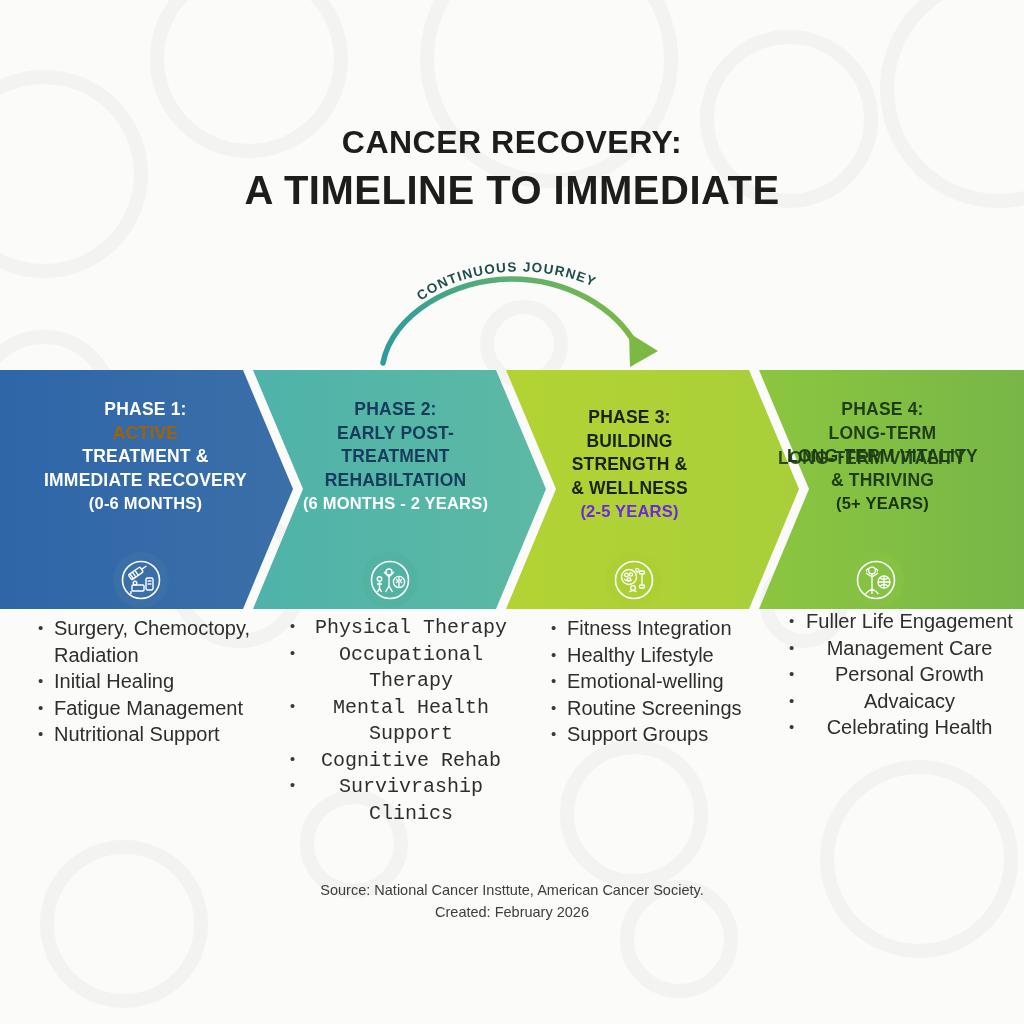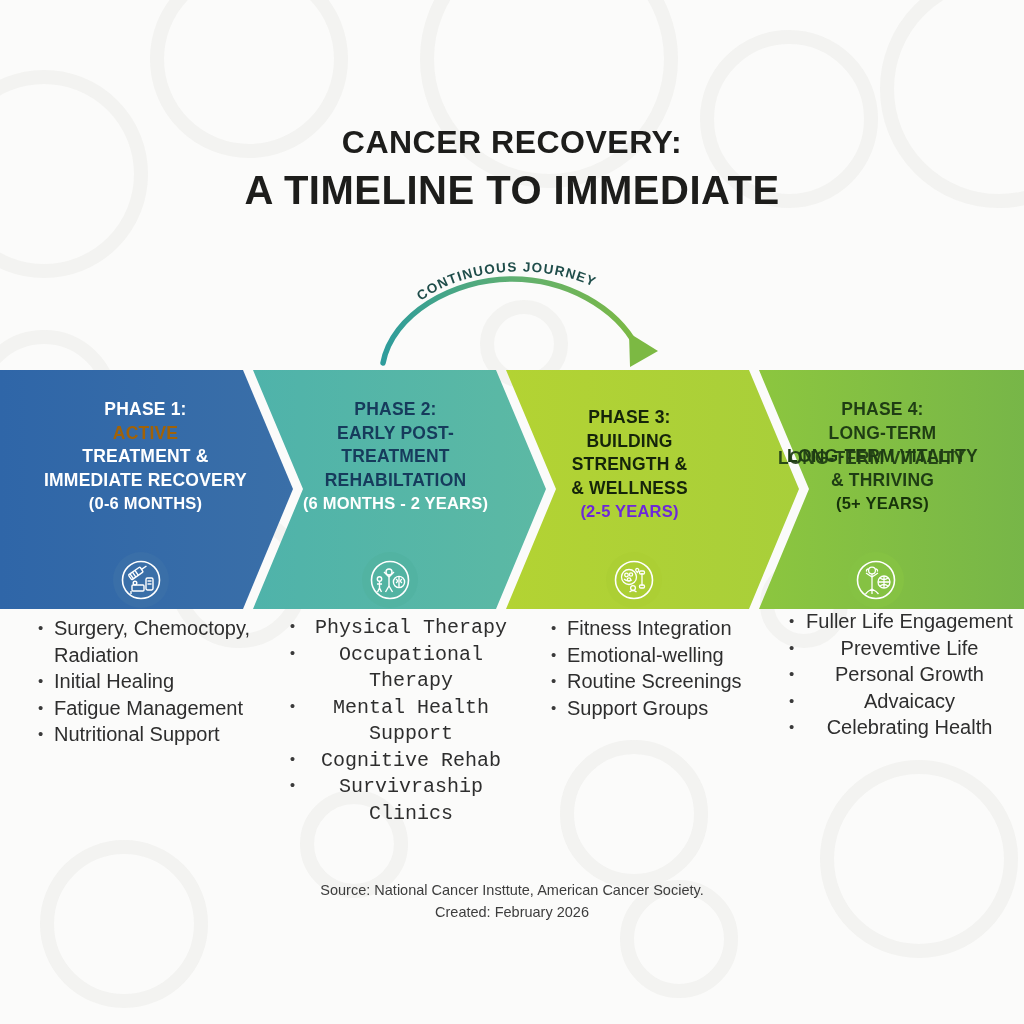--- a/index.html
+++ b/index.html
@@ -235,29 +235,30 @@
       <li>Surgery, Chemoctopy, Radiation</li>
       <li>Initial Healing</li>
       <li>Fatigue Management</li>
       <li>Nutritional Support</li>
     </ul>
   </div>
 <div class="bullets b-center" id="bl1" style="left:288px;top:615px;width:230px;"><ul><li>Physical Therapy</li><li>Occupational Therapy</li><li>Mental Health Support</li><li>Cognitive Rehab</li><li>Survivraship Clinics</li></ul></div>
 <div class="bullets" id="bl2" style="left:551px;top:615px;width:220px;">
     <ul>
       <li>Fitness Integration</li>
+      <li>Healthy Lifestyle</li>
       <li>Emotional-welling</li>
       <li>Routine Screenings</li>
       <li>Support Groups</li>
     </ul>
   </div>
 <div class="bullets" id="bl3" style="left:789px;top:608px;width:225px;text-align:center;">
     <ul>
       <li>Fuller Life Engagement</li>
-      <li>Prevemtive Life</li>
+      <li>Management Care</li>
       <li>Personal Growth</li>
       <li>Advaicacy</li>
       <li>Celebrating Health</li>
     </ul>
   </div>
 
 <div class="footer">
   <div>Source: National Cancer Insttute, American Cancer Society.</div>
   <div>Created: February 2026</div>
 </div>

